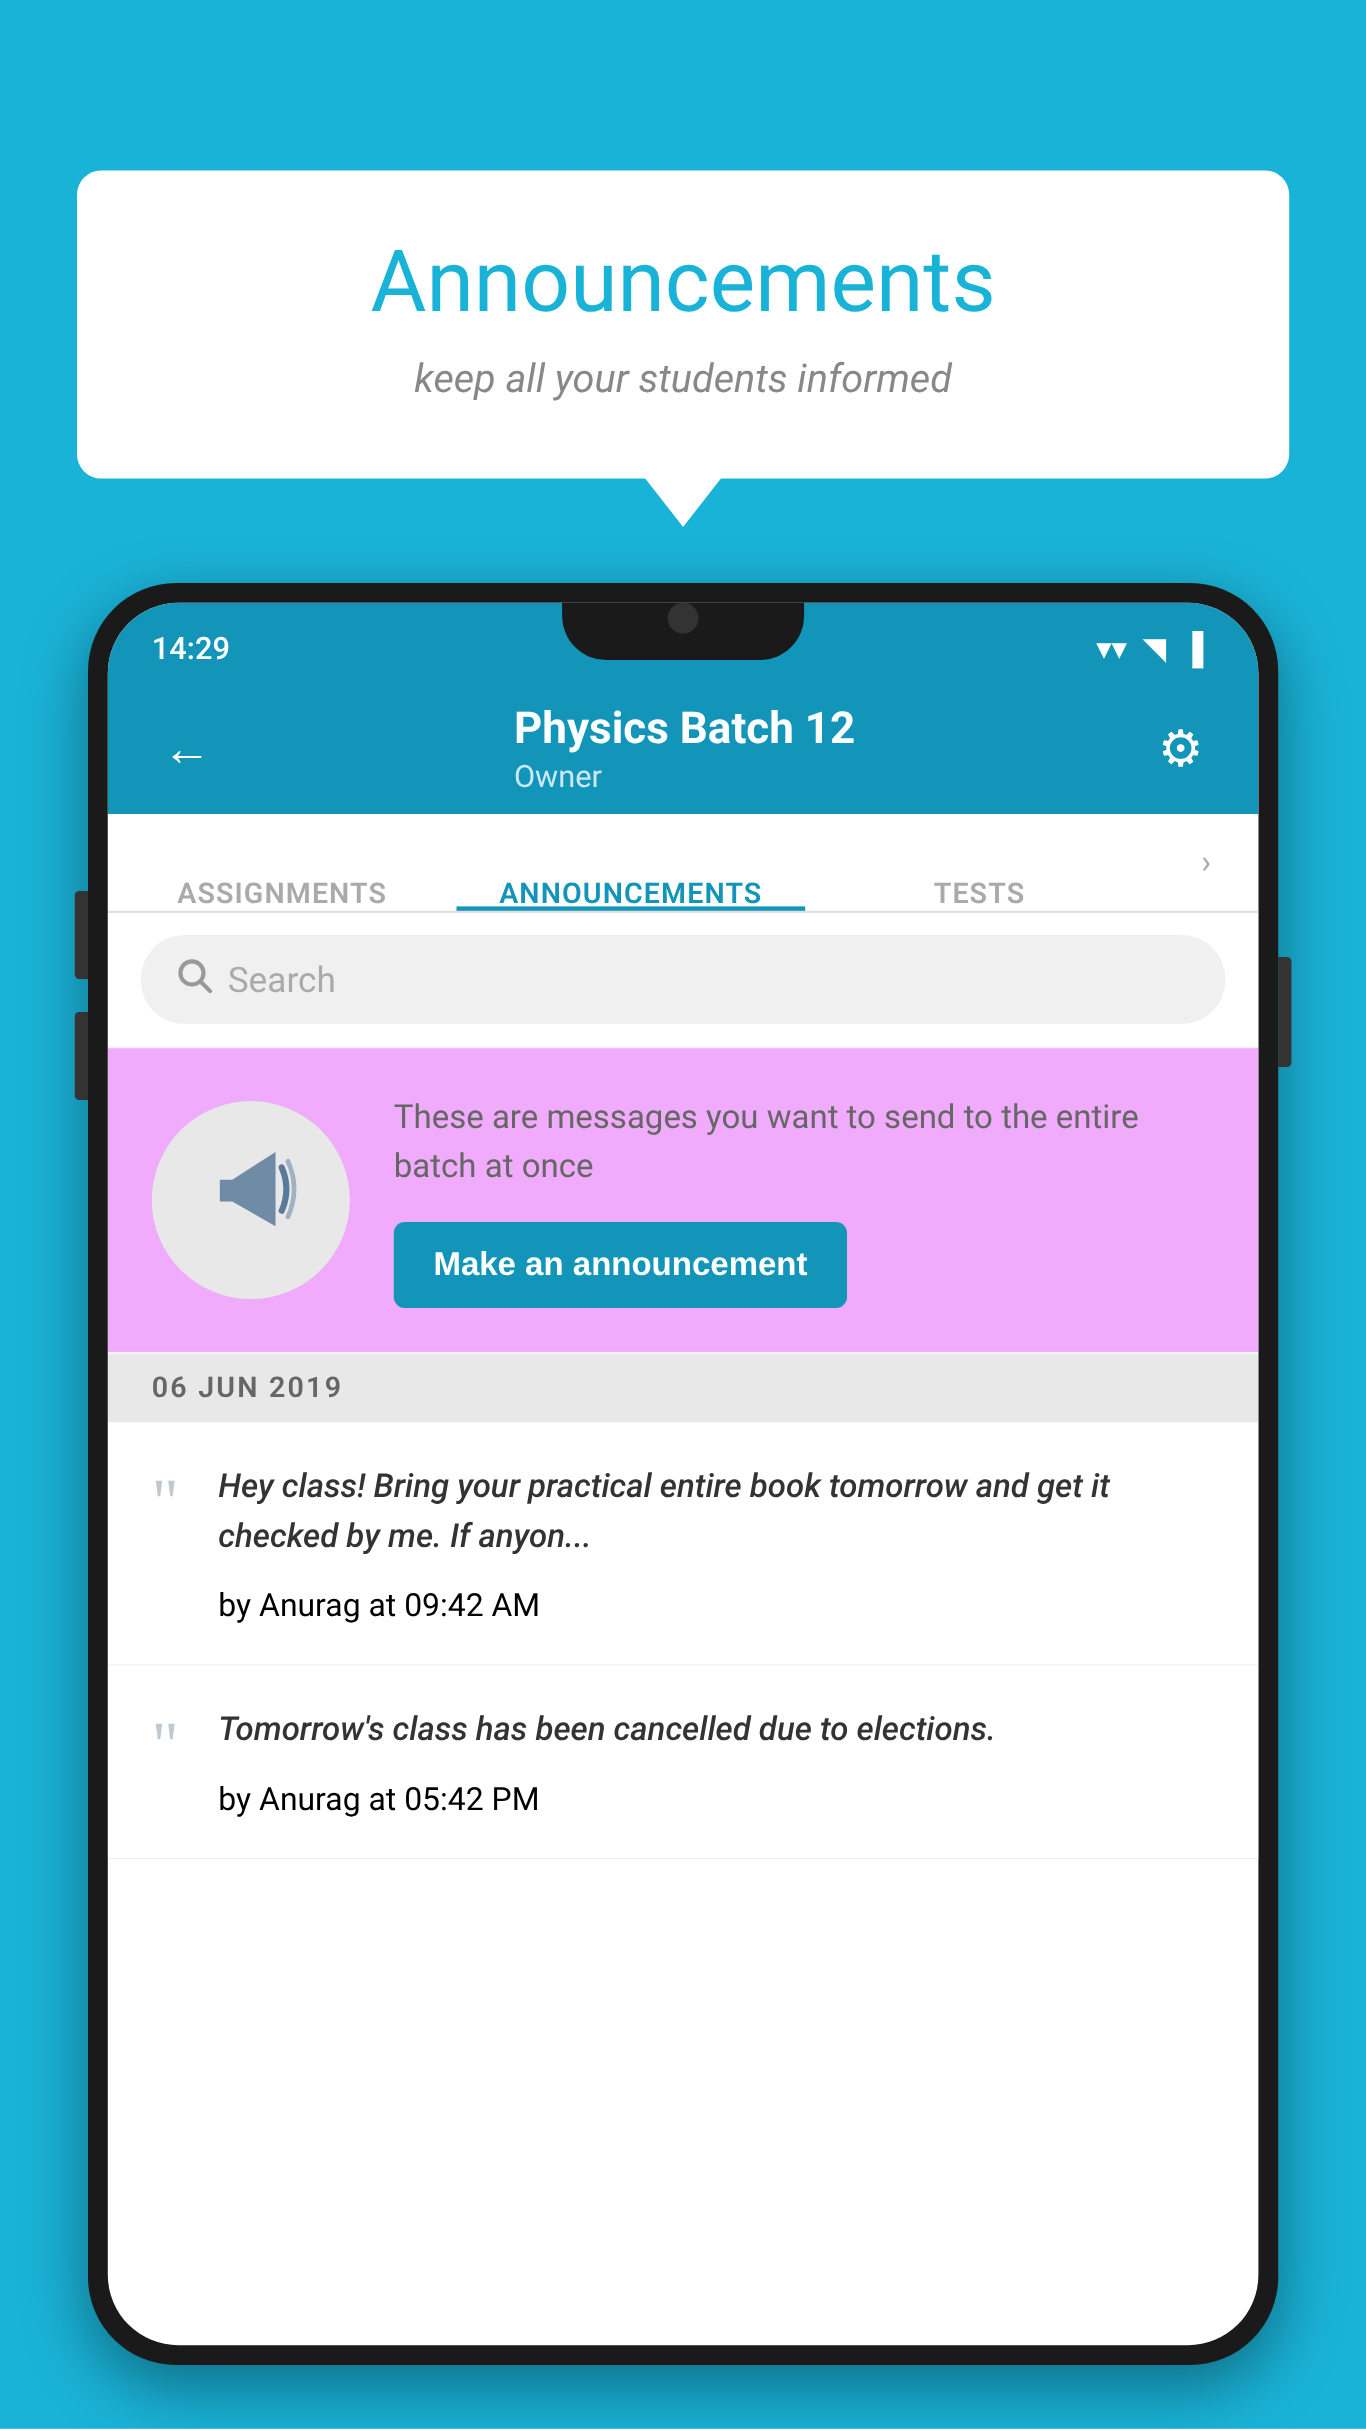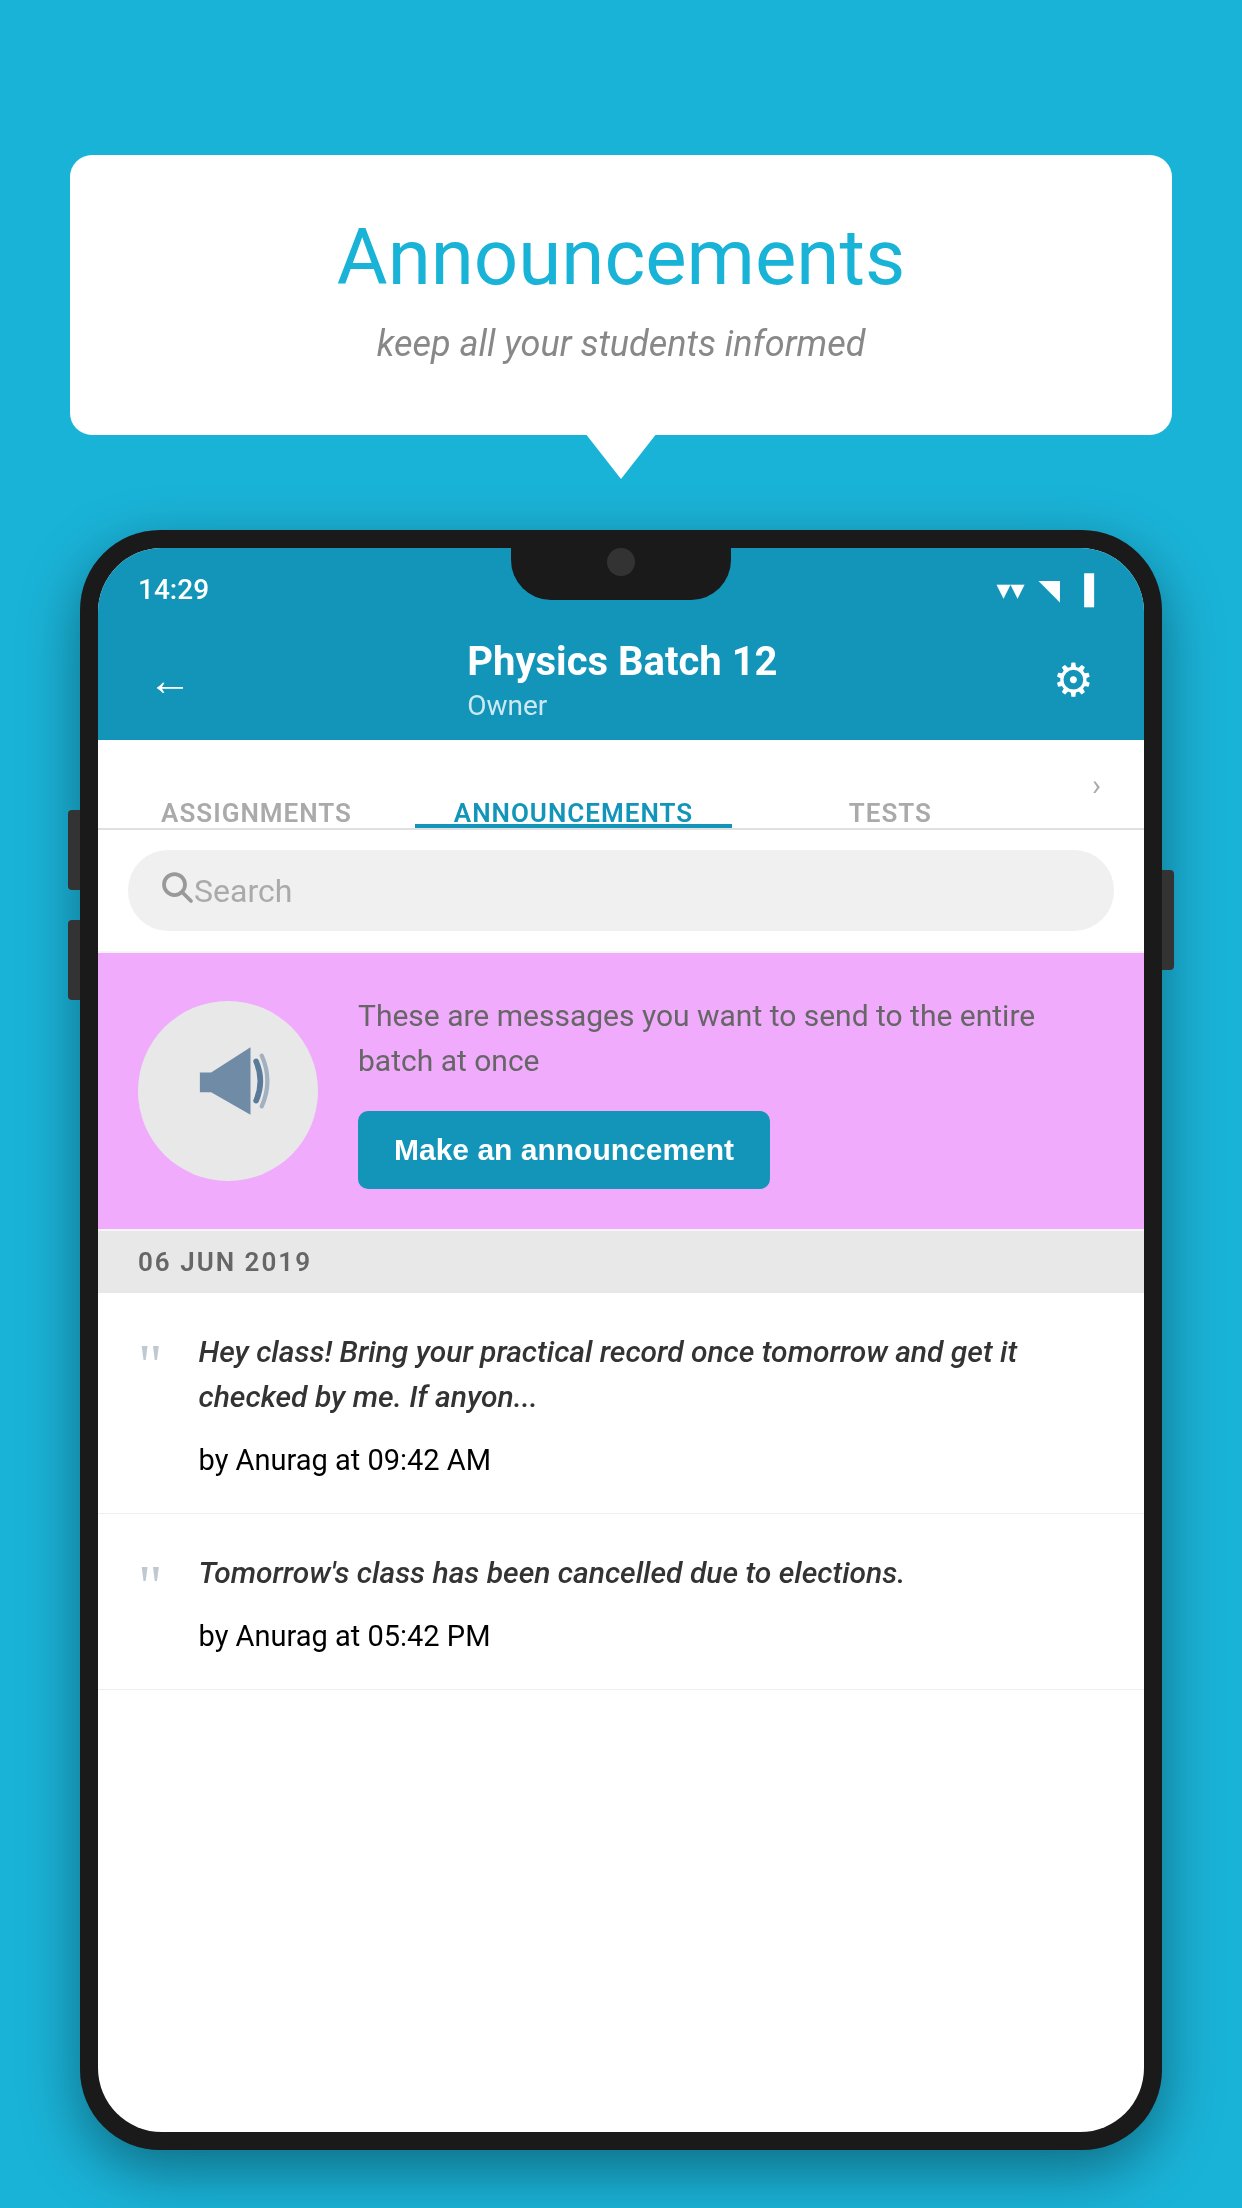--- a/index.html
+++ b/index.html
@@ -238,21 +238,21 @@
       padding: 20px 30px;
       margin-bottom: 2px;
     }
 
     .search-bar {
       background: #f0f0f0;
       border-radius: 40px;
       display: flex;
       align-items: center;
       padding: 18px 30px;
-      gap: 0;
+      gap: 13px;
     }
 
     .search-icon-svg {
       color: #999;
       font-size: 36px;
     }
 
     .search-placeholder {
       font-size: 32px;
       color: #aaa;
@@ -463,21 +463,21 @@
           <div class="announcement-right">
             <div class="announcement-desc">These are messages you want to send to the entire batch at once</div>
             <button class="make-announcement-btn">Make an announcement</button>
           </div>
         </div>
 
         <div class="date-separator">06  JUN  2019</div>
         <div class="announcement-item">
           <span class="quote-icon">"</span>
           <div class="announcement-content">
-            <div class="announcement-text">Hey class! Bring your practical record once tomorrow and get it checked by me. If anyon...</div>
+            <div class="announcement-text">Hey class! Bring your practical entire book tomorrow and get it checked by me. If anyon...</div>
             <div class="announcement-meta">by Anurag at 09:42 AM</div>
           </div>
         </div>
 
         <div class="announcement-item">
           <span class="quote-icon">"</span>
           <div class="announcement-content">
             <div class="announcement-text">Tomorrow's class has been cancelled due to elections.</div>
             <div class="announcement-meta">by Anurag at 05:42 PM</div>
           </div>

